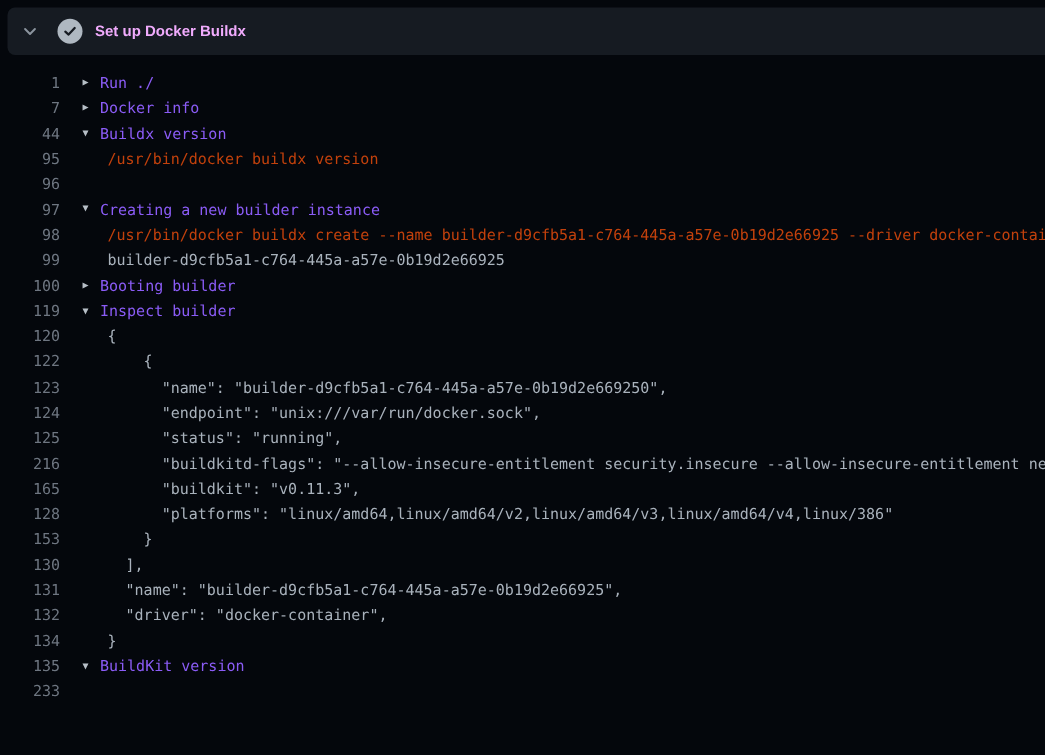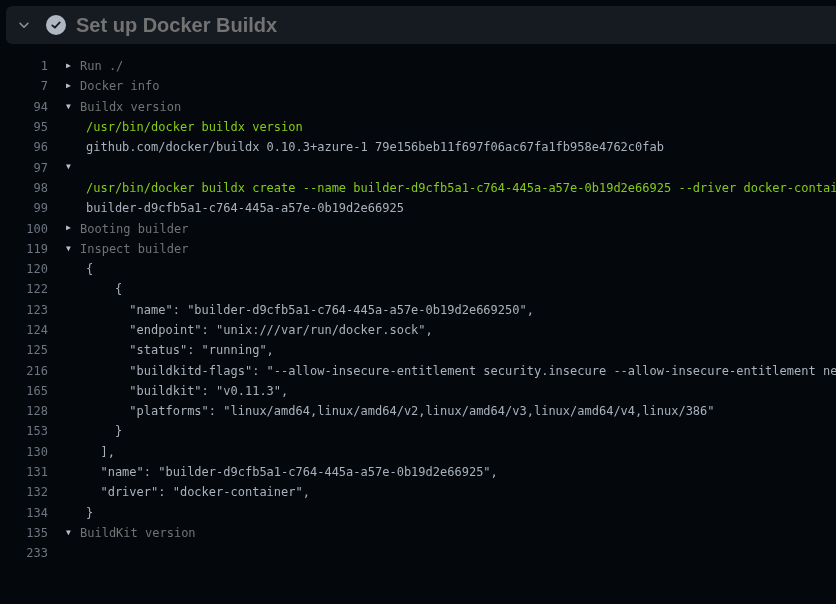--- a/index.html
+++ b/index.html
@@ -31,23 +31,23 @@
   .check-circle {
     width: 20px; height: 20px;
     margin-left: 14px;
     border-radius: 50%;
     background: #afb8c1;
     display: flex; align-items: center; justify-content: center;
   }
   .step-title {
     margin-left: 10px;
     font-family: "Liberation Sans", "DejaVu Sans", sans-serif;
-    font-size: 20px;
+    font-size: 12px;
     font-weight: 600;
-    color: #737373;
+    color: #f0abfc;
   }
 
   
   .log {
     position: absolute;
     top: 44px; left: 0; right: 0; bottom: 0;
     padding-top: 12px;
     font-size: 12px;
   }
   .row {
@@ -66,22 +66,22 @@
   .arrow {
     flex: 0 0 14px;
     margin-left: 18px;
     font-size: 8px;
     line-height: 20.3px;
     color: #b7bfc7;
     text-align: left;
   }
   .spacer { flex: 0 0 38px; }
   .text { white-space: pre; }
-  .text.group   { color: #737373; cursor: pointer; }
-  .text.command { color: #84cc16; }
+  .text.group   { color: #8b5cf6; cursor: pointer; }
+  .text.command { color: #c2410c; }
   .text.output  { color: #a9b2bc; }
 </style>
 </head>
 <body>
 
 <div class="step-header">
   <span class="chevron-wrap">
     <svg width="14" height="14" viewBox="0 0 16 16">
       <path d="M3.5 6 L8 10.5 L12.5 6" fill="none" stroke="currentColor" stroke-width="1.8" stroke-linecap="round" stroke-linejoin="round"></path>
     </svg>
@@ -90,24 +90,24 @@
     <svg width="12" height="12" viewBox="0 0 16 16">
       <path d="M3 8.5 L6.5 11.5 L13 4.5" fill="none" stroke="#161b22" stroke-width="2.4" stroke-linecap="round" stroke-linejoin="round"></path>
     </svg>
   </span>
   <span class="step-title">Set up Docker Buildx</span>
 </div>
 
 <div class="log">
     <div class="row"><span class="num">1</span><span class="arrow">▶</span><span class="text group">Run ./</span></div>
     <div class="row"><span class="num">7</span><span class="arrow">▶</span><span class="text group">Docker info</span></div>
-    <div class="row"><span class="num">94</span><span class="arrow">▼</span><span class="text group">Buildx version</span></div>
+    <div class="row"><span class="num">44</span><span class="arrow">▼</span><span class="text group">Buildx version</span></div>
     <div class="row"><span class="num">95</span><span class="spacer"></span><span class="text command">/usr/bin/docker buildx version</span></div>
-    <div class="row"><span class="num">96</span><span class="spacer"></span><span class="text output">github.com/docker/buildx 0.10.3+azure-1 79e156beb11f697f06ac67fa1fb958e4762c0fab</span></div>
-    <div class="row"><span class="num">97</span><span class="arrow">▼</span></div>
+    <div class="row"><span class="num">96</span><span class="spacer"></span></div>
+    <div class="row"><span class="num">97</span><span class="arrow">▼</span><span class="text group">Creating a new builder instance</span></div>
     <div class="row"><span class="num">98</span><span class="spacer"></span><span class="text command">/usr/bin/docker buildx create --name builder-d9cfb5a1-c764-445a-a57e-0b19d2e66925 --driver docker-container</span></div>
     <div class="row"><span class="num">99</span><span class="spacer"></span><span class="text output">builder-d9cfb5a1-c764-445a-a57e-0b19d2e66925</span></div>
     <div class="row"><span class="num">100</span><span class="arrow">▶</span><span class="text group">Booting builder</span></div>
     <div class="row"><span class="num">119</span><span class="arrow">▼</span><span class="text group">Inspect builder</span></div>
     <div class="row"><span class="num">120</span><span class="spacer"></span><span class="text output">{</span></div>
     <div class="row"><span class="num">122</span><span class="spacer"></span><span class="text output">    {</span></div>
     <div class="row"><span class="num">123</span><span class="spacer"></span><span class="text output">      "name": "builder-d9cfb5a1-c764-445a-a57e-0b19d2e669250",</span></div>
     <div class="row"><span class="num">124</span><span class="spacer"></span><span class="text output">      "endpoint": "unix:///var/run/docker.sock",</span></div>
     <div class="row"><span class="num">125</span><span class="spacer"></span><span class="text output">      "status": "running",</span></div>
     <div class="row"><span class="num">216</span><span class="spacer"></span><span class="text output">      "buildkitd-flags": "--allow-insecure-entitlement security.insecure --allow-insecure-entitlement network.host",</span></div>

